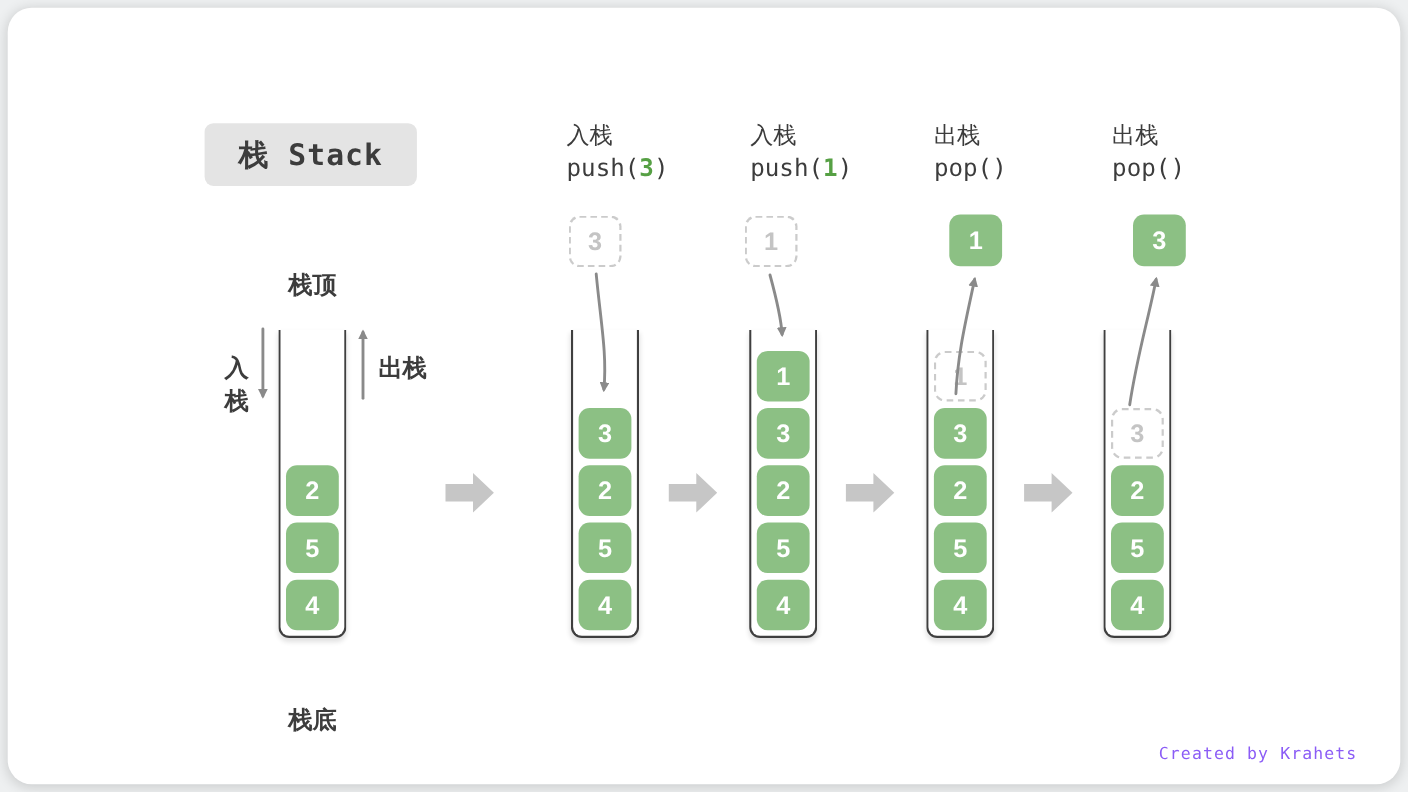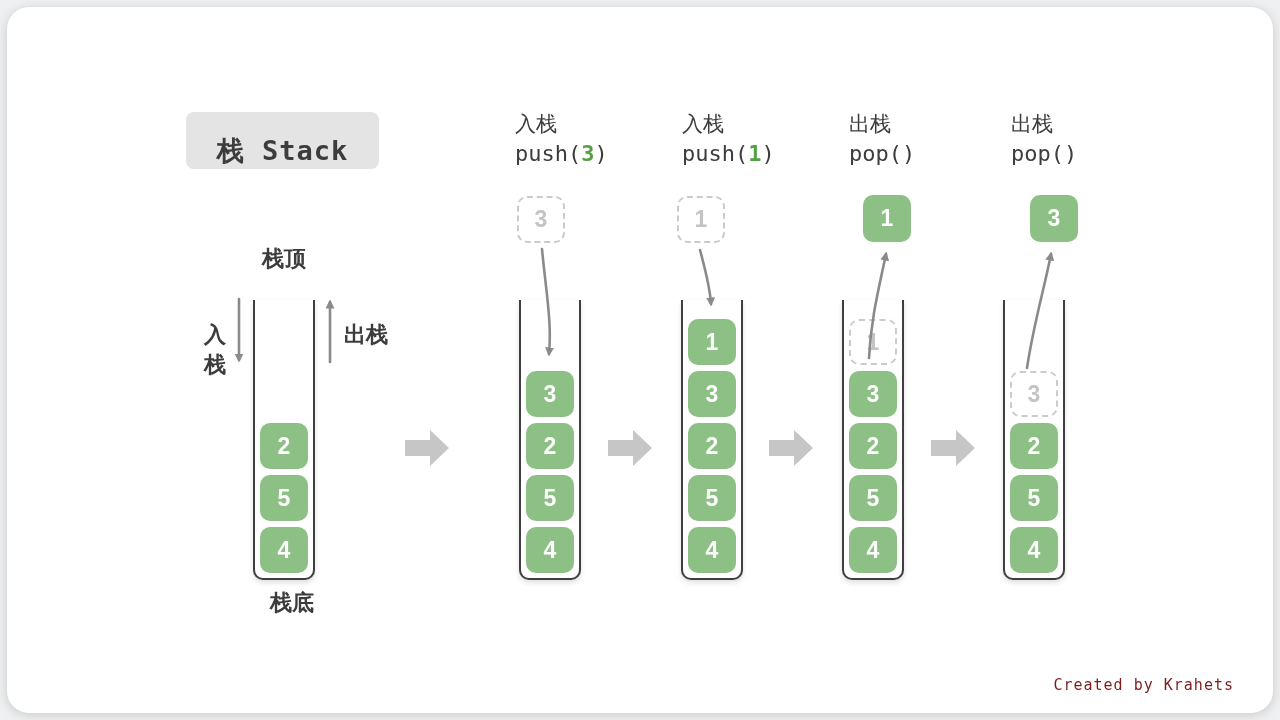--- a/index.html
+++ b/index.html
@@ -13,28 +13,28 @@
   }
   html,body{margin:0;padding:0;background:#eef0f1;}
   .frame{position:relative;width:1280px;height:720px;overflow:hidden;
          font-family:"Liberation Sans",sans-serif;color:var(--text-dark);}
   .card{position:absolute;inset:7px;background:#ffffff;border-radius:22px;
         box-shadow:0 2px 12px rgba(0,0,0,.16);}
   .abs{position:absolute;}
 
   
   .title-chip{left:186px;top:112px;width:193px;height:57px;background:#E4E4E4;
-    border-radius:8px;display:flex;align-items:flex-end;justify-content:center;
+    border-radius:8px;display:flex;align-items:center;justify-content:center;
     font:700 27px "DejaVu Sans Mono","Liberation Sans",sans-serif;color:var(--text-dark);
     letter-spacing:1px;}
 
   
   .cjk-label{font-weight:700;font-size:22px;color:var(--text-dark);}
   .lbl-top{left:254px;top:244px;width:60px;text-align:center;}
-  .lbl-bottom{left:254px;top:588px;width:60px;text-align:right;}
+  .lbl-bottom{left:254px;top:640px;width:60px;text-align:center;}
   .lbl-push{left:186px;top:320px;width:40px;text-align:right;}
   .lbl-pop{left:344px;top:320px;width:46px;text-align:left;}
 
   
   .op{top:106px;line-height:35px;}
   .op .op-cn{font-size:21px;font-weight:500;color:var(--text-dark);}
   .op .op-code{font:400 22px "DejaVu Sans Mono",monospace;color:var(--text-dark);text-align:center;}
   .op .op-code .arg{color:var(--code-green);font-weight:700;}
 
   
@@ -57,21 +57,21 @@
     color:var(--ghost-gray);box-sizing:border-box;}
   .float-box.solid{background:var(--box-green);color:#fff;}
 
   
   .arrow-layer{position:absolute;left:0;top:0;pointer-events:none;}
   .thin-arrow{stroke:var(--arrow-gray);stroke-width:2.6;fill:none;stroke-linecap:round;}
   .ah-fill{fill:var(--arrow-gray);}
   .block-arrow{fill:var(--block-arrow-gray);}
 
   .footer{right:46px;bottom:26px;font:400 15px "DejaVu Sans Mono",monospace;
-    color:#7f1d1d;letter-spacing:1px;}
+    color:#8b5cf6;letter-spacing:1px;}
 </style>
 </head>
 <body>
 
 <div class="frame">
   <div class="card abs" style="left:7px;top:7px;right:7px;bottom:7px;"></div>
 
   <div class="abs title-chip">
     <span>栈 Stack</span>
   </div>

